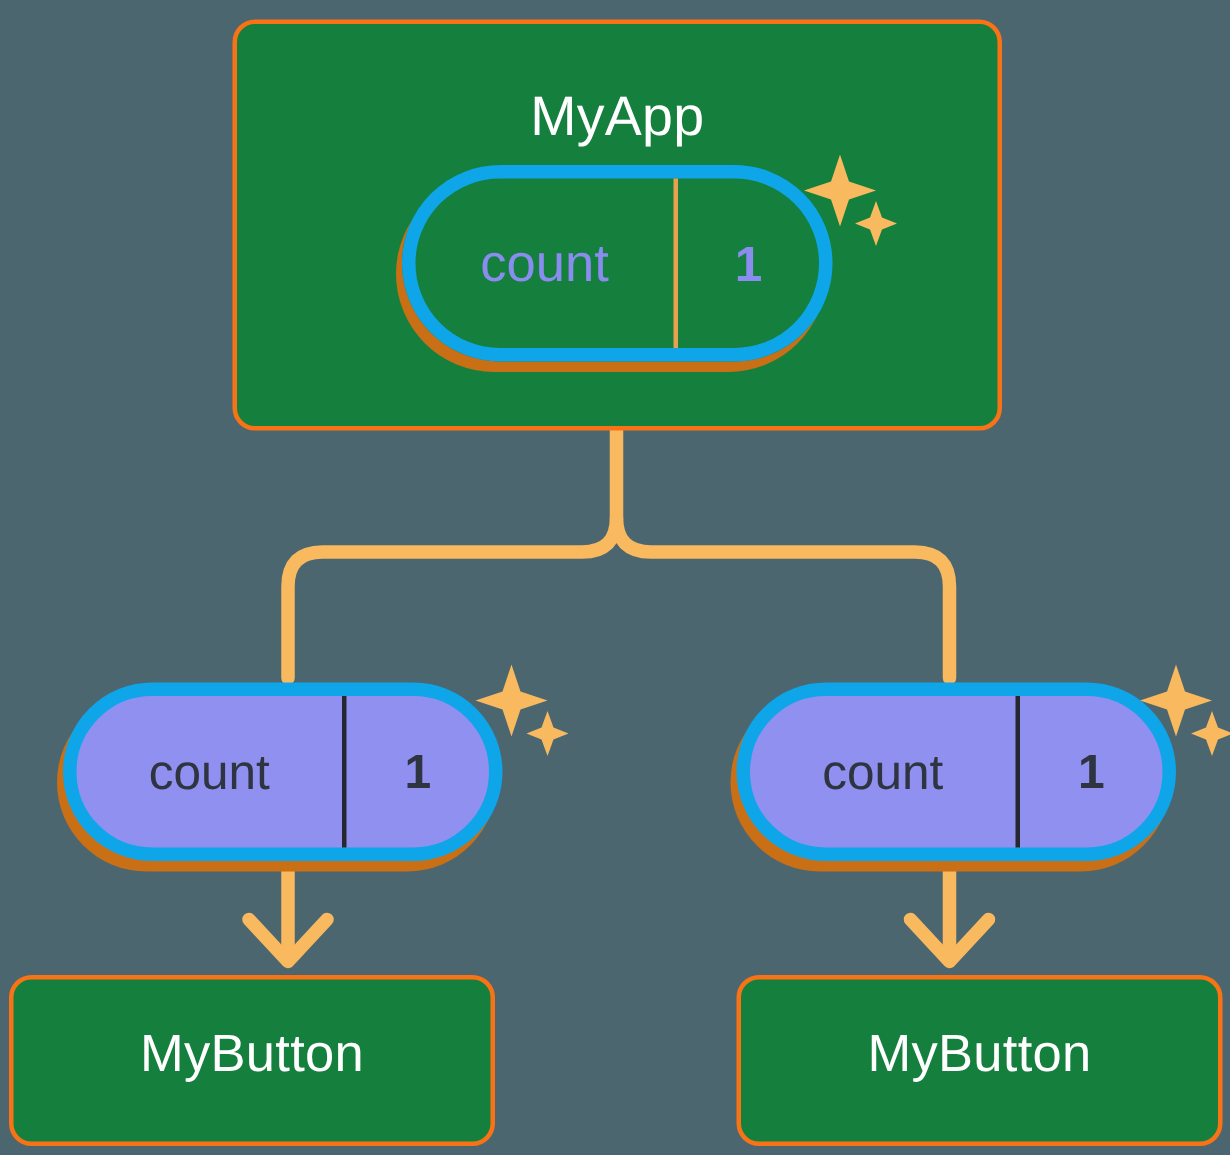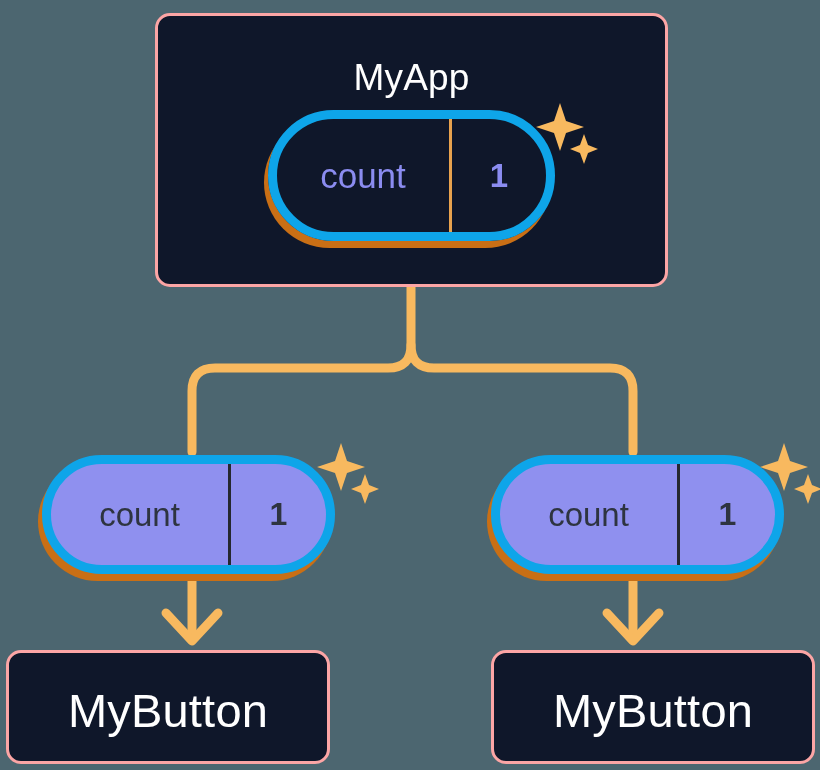--- a/index.html
+++ b/index.html
@@ -27,22 +27,22 @@
     width: 820px;
     height: 770px;
     z-index: 1;
     pointer-events: none;
   }
 
   
   .card {
     position: absolute;
     z-index: 2;
-    background: #0f172a;
-    border: 3px solid #fca5a5;
+    background: #15803d;
+    border: 3px solid #f97316;
     border-radius: 15px;
     box-sizing: border-box;
   }
   .card-title {
     position: absolute;
     left: 0;
     right: 0;
     text-align: center;
     color: #ffffff;
     font-weight: 400;
@@ -68,21 +68,21 @@
     height: 114px;
   }
   #card-mybutton-right {
     left: 491px;
     top: 650px;
     width: 324px;
     height: 114px;
   }
   .card-button .card-title {
     top: 30px;
-    font-size: 47px;
+    font-size: 35px;
   }
 
   
   .pill {
     position: absolute;
     z-index: 3;
     display: flex;
     align-items: stretch;
     box-sizing: border-box;
     border: 9px solid #0ea5e9;

